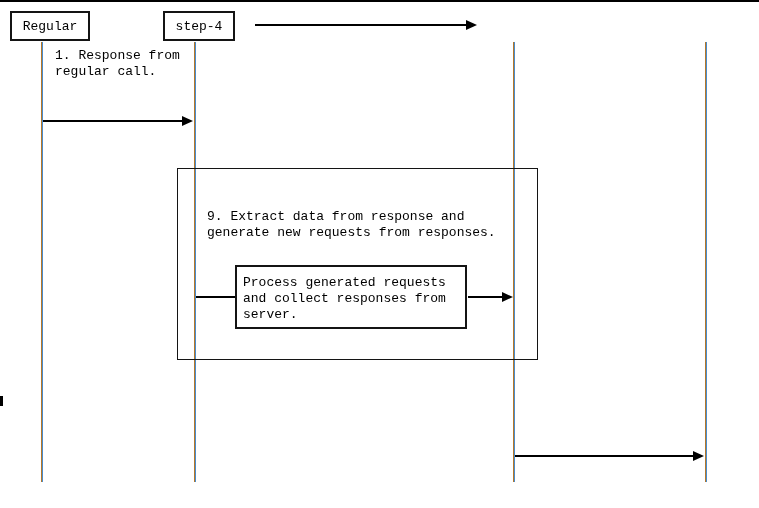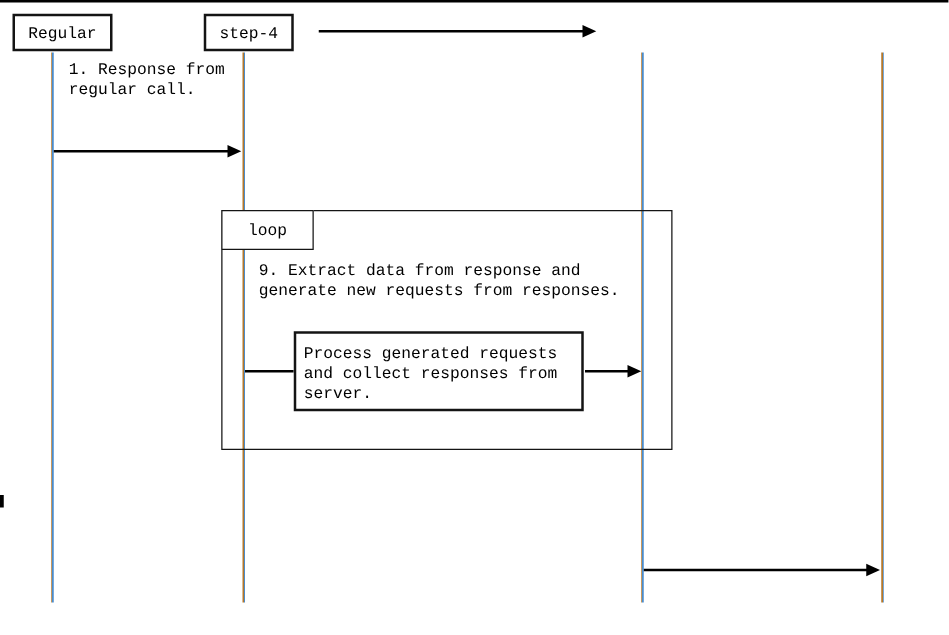--- a/index.html
+++ b/index.html
@@ -104,23 +104,20 @@
   <div class="lifeline" id="ll-step1"></div>
   <div class="lifeline" id="ll-stepi"></div>
   <div class="lifeline" id="ll-output"></div>
 
   <div class="msg" id="msg1">1. Response from
 regular call.</div>
   <div class="hline" id="line-m1"></div>
   <div class="ahead" id="head-m1"></div>
 
   <div class="loop-frame"></div>
-  <div class="loop-label">
-    <span>loop</span>
-  </div>
   <div class="msg" id="msg2">9. Extract data from response and
 generate new requests from responses.</div>
 
   <div class="hline" id="line-m2a"></div>
   <div class="process-box">Process generated requests
 and collect responses from
 server.</div>
   <div class="hline" id="line-m2b"></div>
   <div class="ahead" id="head-m2"></div>
 

